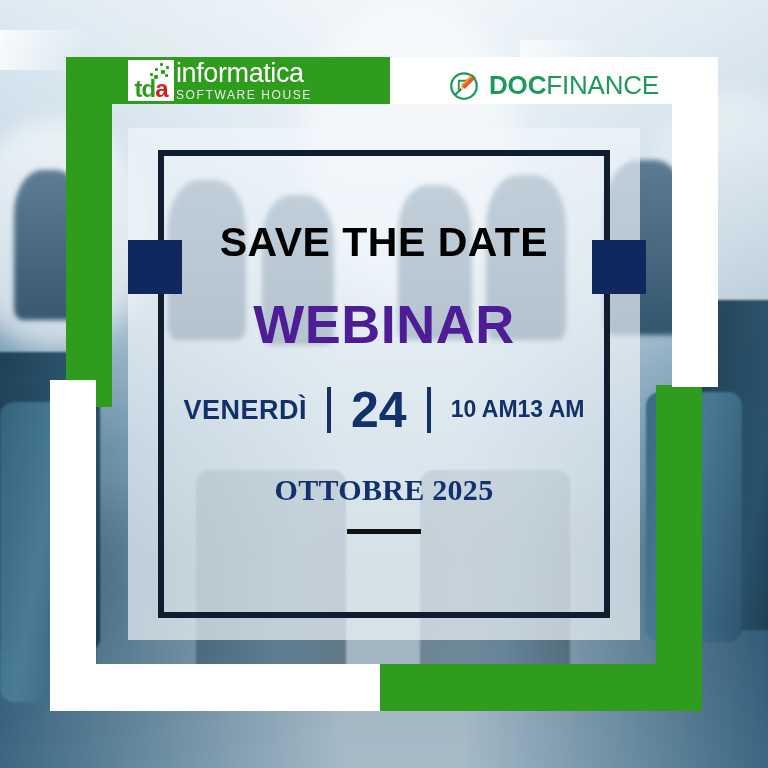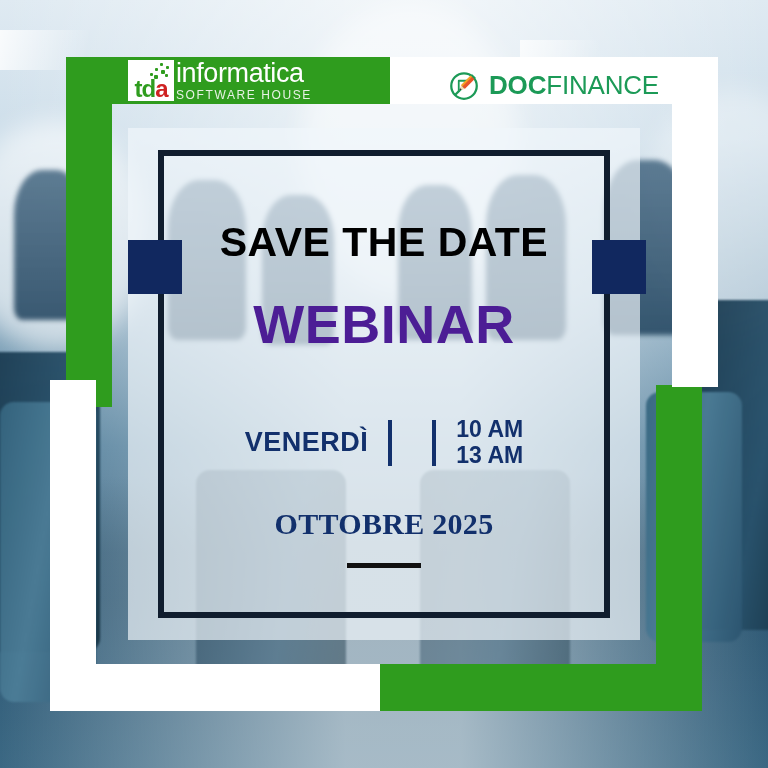--- a/index.html
+++ b/index.html
@@ -157,34 +157,34 @@
     font-size: 41px; font-weight: bold; color: #000000;
     letter-spacing: 0.5px; line-height: 1;
   }
   #webinar {
     font-size: 54px; font-weight: bold; color: #4c1d95;
     letter-spacing: 0.5px; line-height: 1; margin-top: 34px;
   }
 
   #date-row {
     display: flex; align-items: center; justify-content: center;
-    margin-top: 66px; color: #12306c;
+    margin-top: 34px; color: #12306c;
   }
   #date-row .weekday {
     font-size: 27px; font-weight: bold; letter-spacing: 0.5px;
   }
   #date-row .sep {
     width: 4px; height: 46px; background: #12306c;
     margin: 0 20px;
   }
   #date-row .daynum {
     font-size: 50px; font-weight: bold; line-height: 1;
   }
   #date-row .times {
-    display: flex; flex-direction: column; align-items: flex-end;
+    display: flex; flex-direction: row; align-items: flex-end;
     font-size: 23px; font-weight: bold; line-height: 1.12;
   }
 
   #month-year {
     font-size: 30px; font-weight: bold; color: #12306c;
     letter-spacing: 0.3px; margin-top: 38px; font-family: Liberation Serif, serif;
   }
   #rule {
     width: 74px; height: 5px; background: #111111; margin-top: 22px;
   }
@@ -266,20 +266,21 @@
     <div class="doc-text"><b>DOC</b><span class="thin">FINANCE</span></div>
   </div>
 
   <div id="content">
     <div id="save-the-date">SAVE THE DATE</div>
     <div id="webinar">WEBINAR</div>
 
     <div id="date-row">
       <div class="weekday">VENERDÌ</div>
       <div class="sep"></div>
+      <div class="daynum">24</div>
       <div class="sep"></div>
       <div class="times">
         <span>10 AM</span>
         <span>13 AM</span>
       </div>
     </div>
 
     <div id="month-year">OTTOBRE 2025</div>
     <div id="rule"></div>
   </div>

